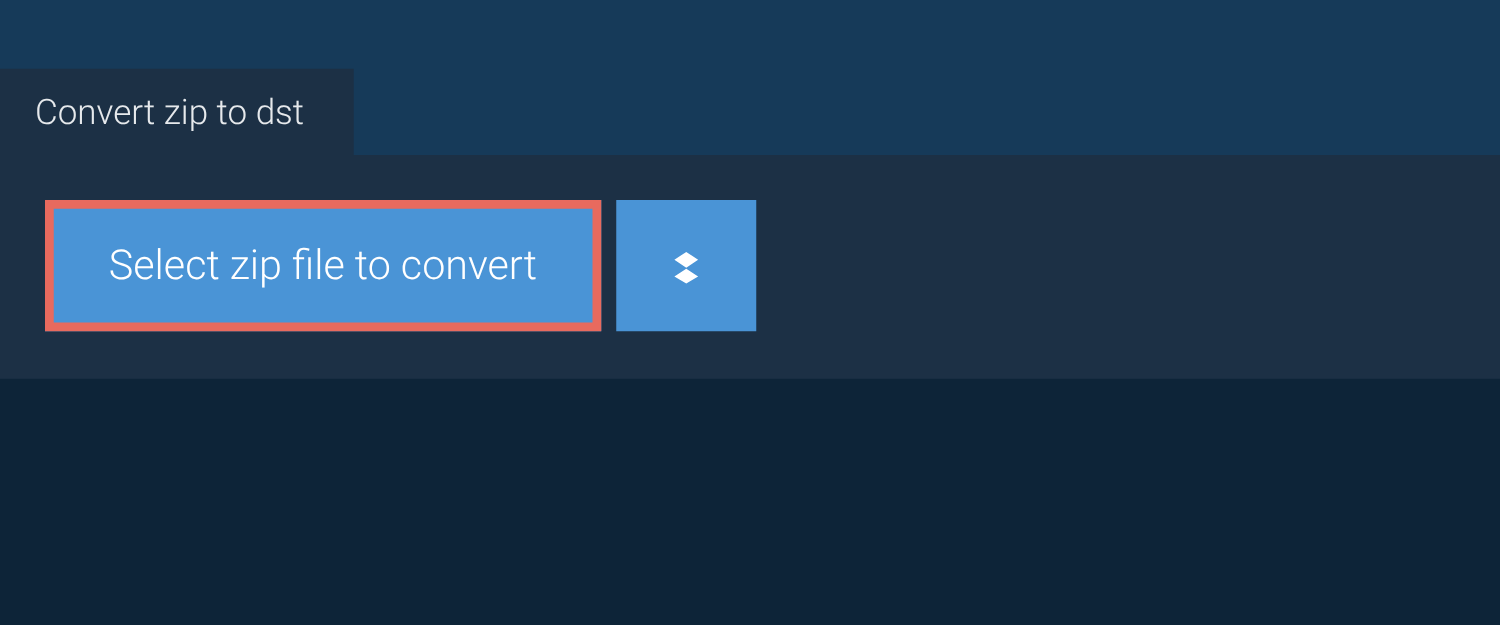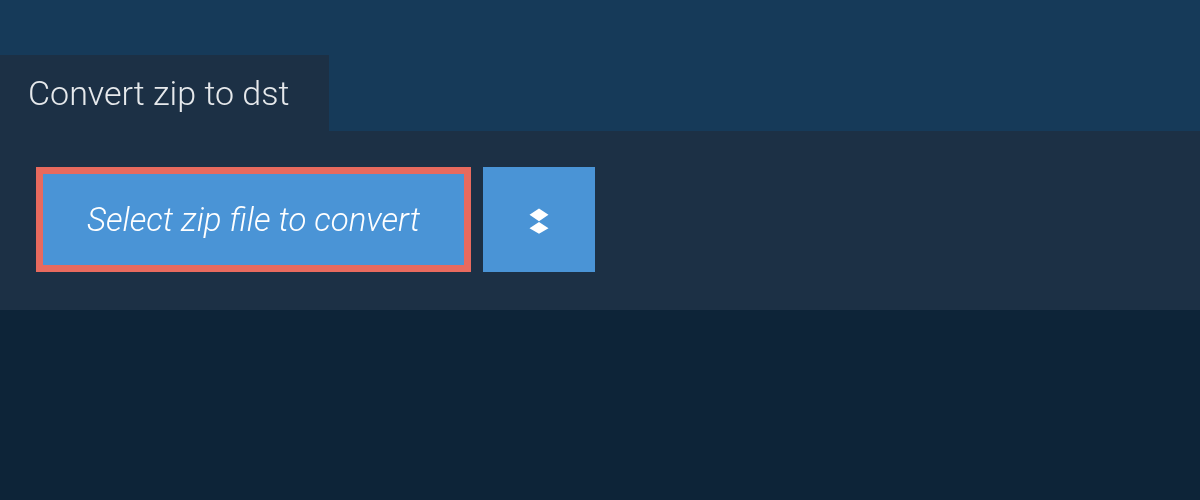--- a/index.html
+++ b/index.html
@@ -17,21 +17,21 @@
     }
     .tab-region {
       background: #163a59;
       padding-top: 55px;
     }
     .tab {
       background: #1c3045;
       display: inline-block;
       padding: 18px 40px 18px 28px;
       color: #e6e9ec;
-      font-size: 34px;
+      font-size: 28px;
       font-weight: 300;
     }
     .panel {
       background: #1c3045;
       padding: 36px 36px 38px 36px;
     }
     .button-row {
       display: flex;
       gap: 12px;
     }
@@ -39,21 +39,20 @@
       background: #4a94d6;
       border: 7px solid #e86a5e;
       color: #ffffff;
       font-size: 33px;
       font-weight: 300;
       padding: 26px 44px;
       cursor: pointer;
       display: flex;
       align-items: center;
       justify-content: flex-start;
-      font-style: italic;
     }
     .dropbox-button {
       background: #4a94d6;
       width: 112px;
       cursor: pointer;
       display: flex;
       align-items: center;
       justify-content: center;
     }
     .dropbox-button svg {

